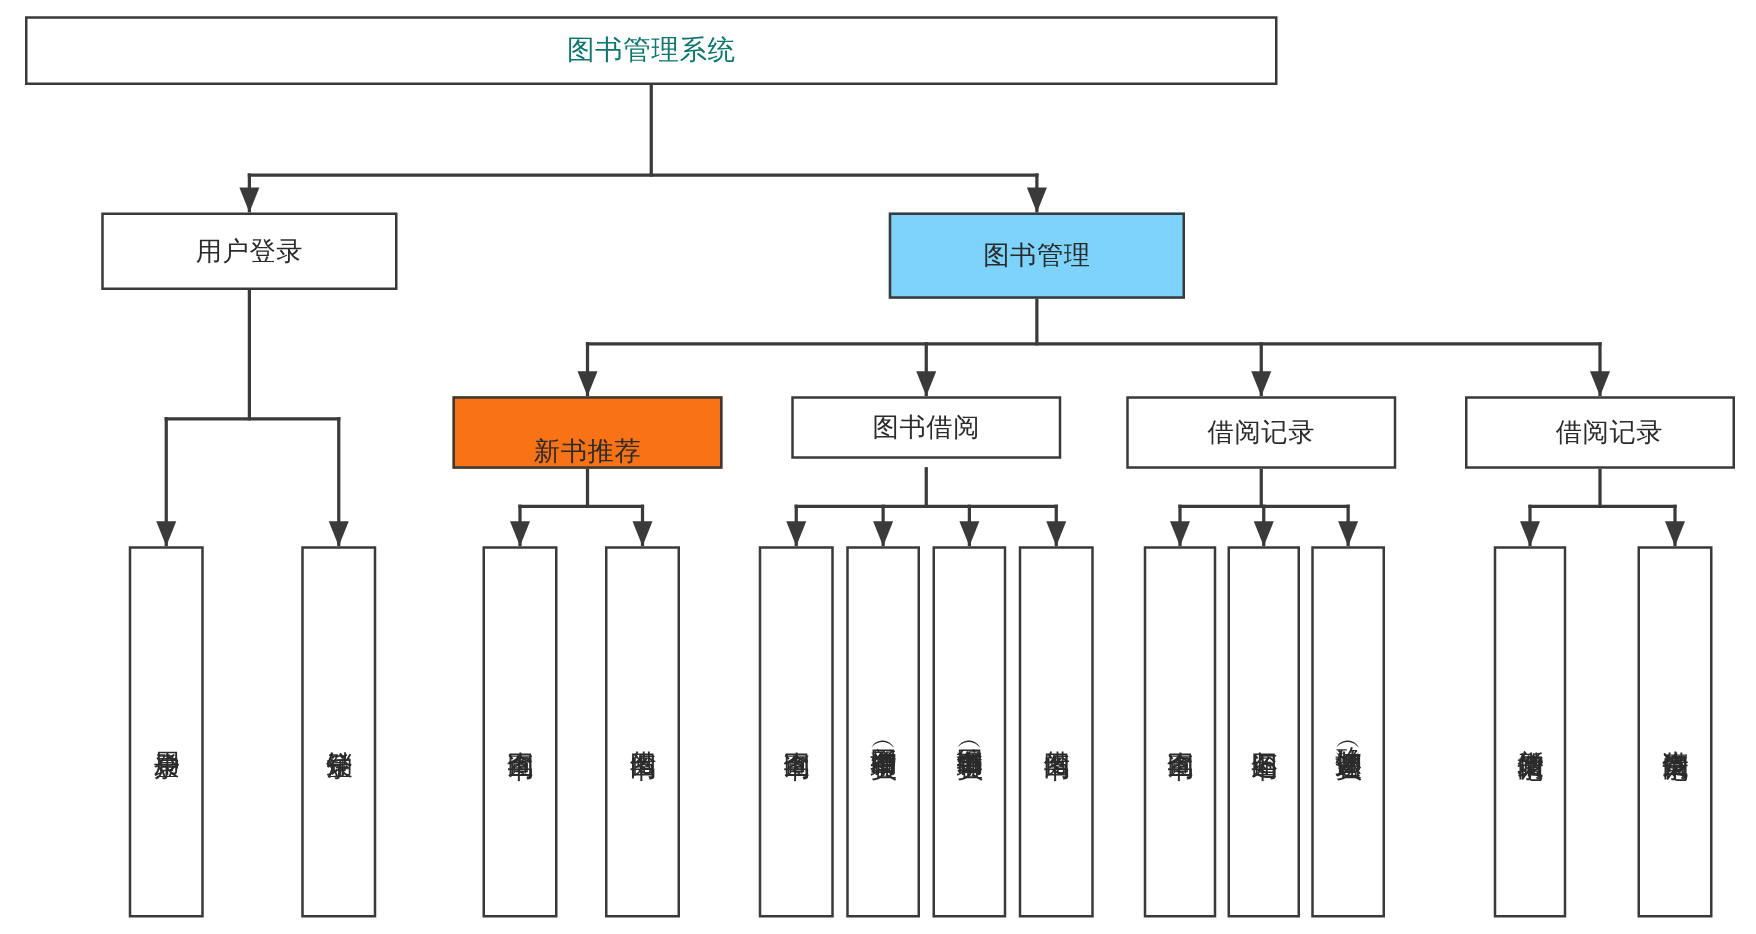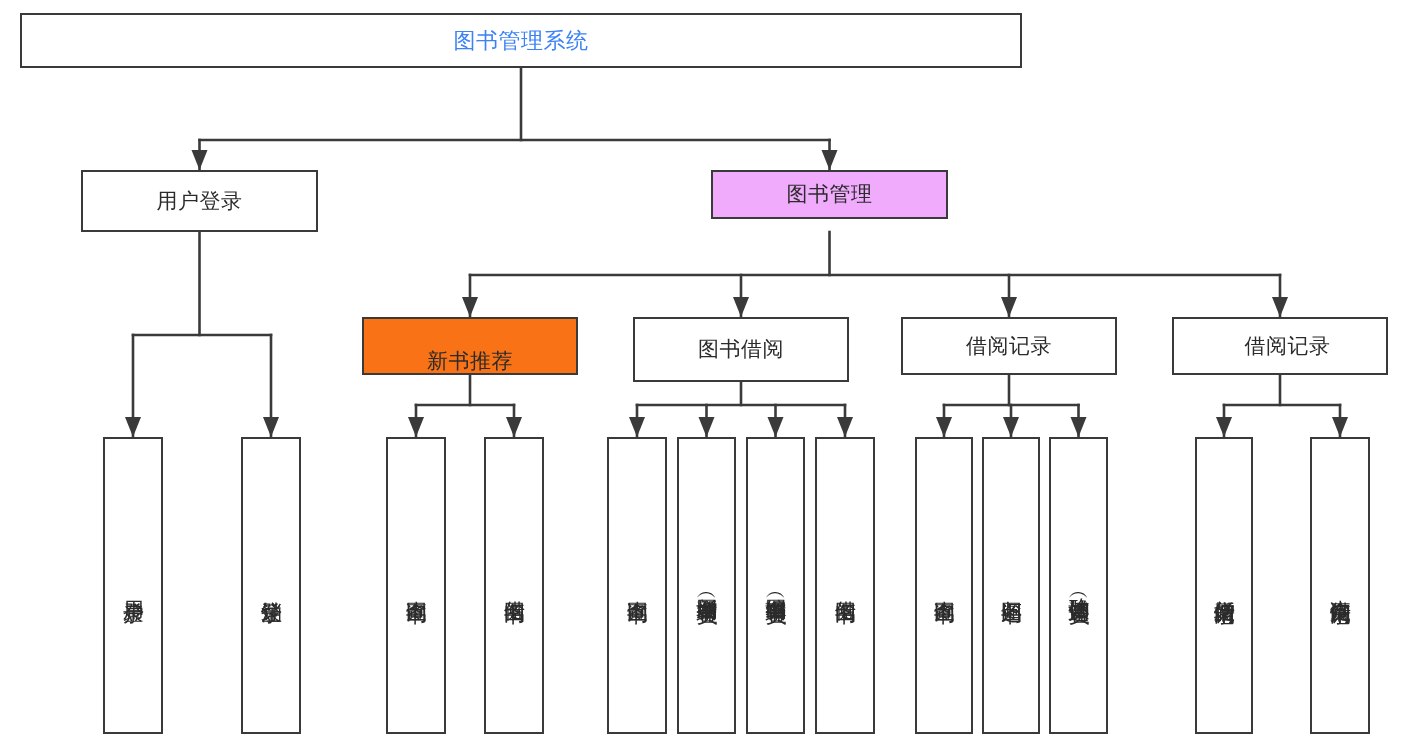--- a/index.html
+++ b/index.html
@@ -120,32 +120,32 @@
       <line x1="1280" y1="375" x2="1280" y2="405" stroke="#3a3a3a" stroke-width="2.6" stroke-linecap="square"></line>
       <line x1="1224" y1="405" x2="1340" y2="405" stroke="#3a3a3a" stroke-width="2.6" stroke-linecap="square"></line>
       <line x1="1224" y1="405" x2="1224" y2="436" stroke="#3a3a3a" stroke-width="2.6" stroke-linecap="square"></line>
       <path d="M 1216 417 L 1232 417 L 1224 437 Z" fill="#3a3a3a"></path>
       <line x1="1340" y1="405" x2="1340" y2="436" stroke="#3a3a3a" stroke-width="2.6" stroke-linecap="square"></line>
       <path d="M 1332 417 L 1348 417 L 1340 437 Z" fill="#3a3a3a"></path>
     </svg>
 
   <div id="boxes-layer">
       <div class="node-box node-root" style="left: 20px; top: 13px; width: 1002px; height: 55px; border-color: rgb(58, 58, 58); background: rgb(255, 255, 255);">
-        <span class="node-label-h" style="color: #3b82f6;">图书管理系统</span>
+        <span class="node-label-h" style="color: #0f766e;">图书管理系统</span>
       </div>
       <div class="node-box node-level2" style="left: 81px; top: 170px; width: 237px; height: 62px; border-color: rgb(58, 58, 58); background: rgb(255, 255, 255);">
         <span class="node-label-h" style="color: rgb(43, 43, 43);">用户登录</span>
       </div>
-      <div class="node-box node-level2" style="left: 711px; top: 170px; width: 237px; height: 49px; border-color: rgb(58, 58, 58); background: #f0abfc;">
+      <div class="node-box node-level2" style="left: 711px; top: 170px; width: 237px; height: 69px; border-color: rgb(58, 58, 58); background: #7dd3fc;">
         <span class="node-label-h" style="color: rgb(43, 43, 43);">图书管理</span>
       </div>
       <div class="node-box node-level3" style="left: 362px; top: 317px; width: 216px; height: 58px; border-color: rgb(58, 58, 58); background: #f97316; align-items: flex-end;">
         <span class="node-label-h" style="color: rgb(43, 43, 43);">新书推荐</span>
       </div>
-      <div class="node-box node-level3" style="left: 633px; top: 317px; width: 216px; height: 65px; border-color: rgb(58, 58, 58); background: rgb(255, 255, 255); align-items: center;">
+      <div class="node-box node-level3" style="left: 633px; top: 317px; width: 216px; height: 50px; border-color: rgb(58, 58, 58); background: rgb(255, 255, 255); align-items: center;">
         <span class="node-label-h" style="color: rgb(43, 43, 43);">图书借阅</span>
       </div>
       <div class="node-box node-level3" style="left: 901px; top: 317px; width: 216px; height: 58px; border-color: rgb(58, 58, 58); background: rgb(255, 255, 255);">
         <span class="node-label-h" style="color: rgb(43, 43, 43);">借阅记录</span>
       </div>
       <div class="node-box node-level3" style="left: 1172px; top: 317px; width: 216px; height: 58px; border-color: rgb(58, 58, 58); background: rgb(255, 255, 255);">
         <span class="node-label-h" style="color: rgb(43, 43, 43); margin-left: 15px;">借阅记录</span>
       </div>
       <div class="node-box node-leaf" style="left: 103px; top: 437px; width: 60px; height: 297px; border-color: rgb(58, 58, 58); background: rgb(255, 255, 255);">
         <span class="node-label-v" style="color: rgb(43, 43, 43);">用户登录</span>

